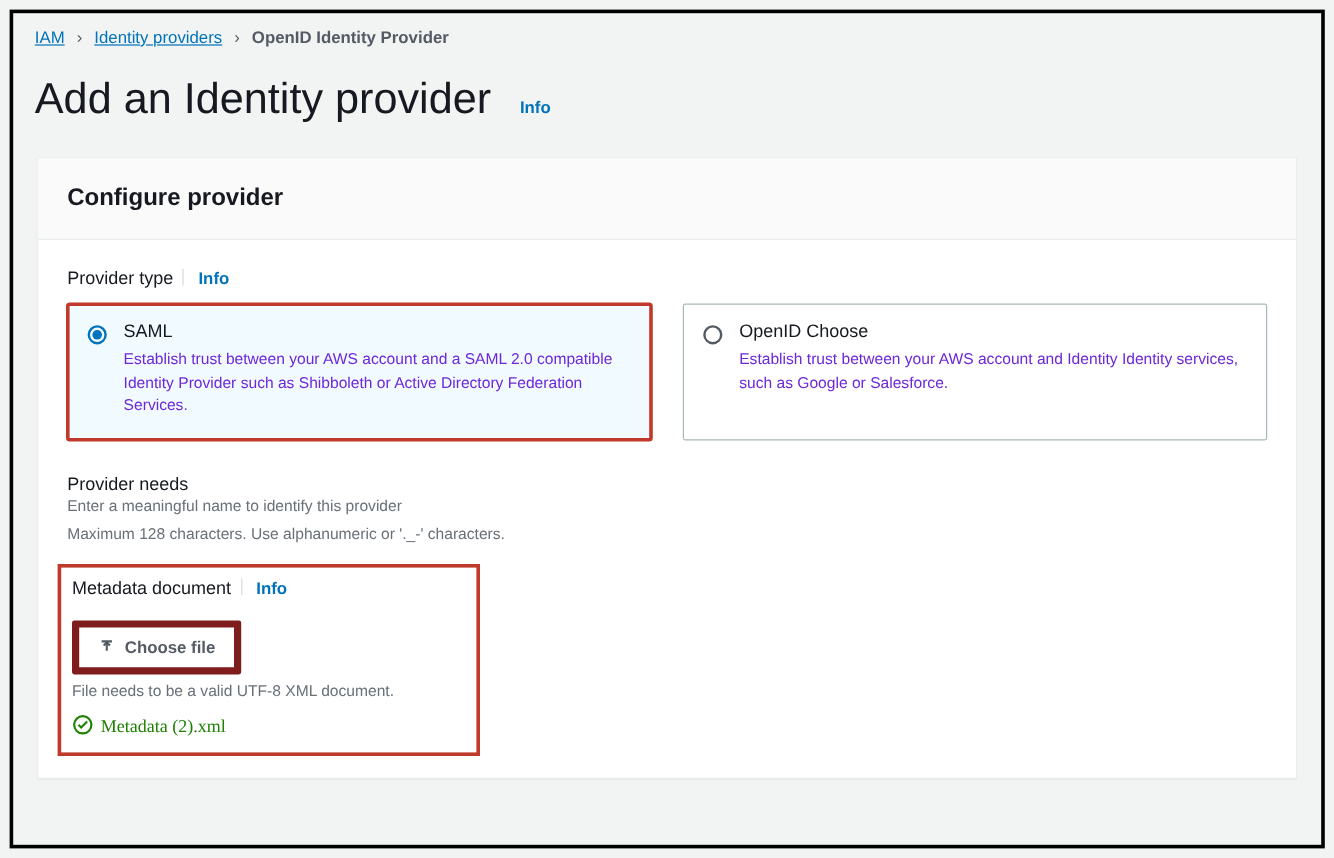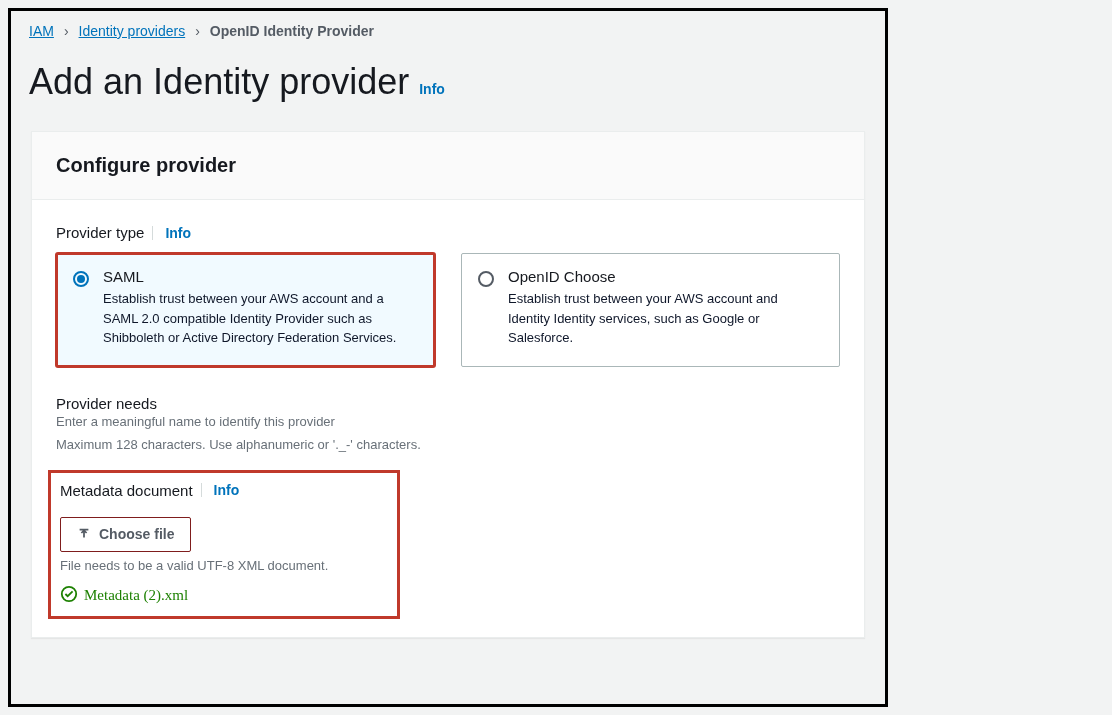--- a/index.html
+++ b/index.html
@@ -8,21 +8,21 @@
       padding: 0;
     }
     body {
       font-family: "Amazon Ember", "Helvetica Neue", Arial, sans-serif;
       background: #f2f3f3;
       padding: 8px;
     }
     .outer-frame {
       border: 3px solid #000;
       background: #f2f3f3;
-      width: 880px;
+      width: 1096px;
       height: 699px;
       overflow: hidden;
     }
     .content-wrap {
       padding: 12px 18px;
     }
     .breadcrumb {
       display: flex;
       align-items: center;
       gap: 10px;
@@ -38,21 +38,21 @@
       color: #545b64;
       font-size: 14px;
     }
     .breadcrumb .current {
       color: #545b64;
       font-weight: 600;
     }
     .page-heading {
       display: flex;
       align-items: baseline;
-      gap: 10px;
+      gap: 24px;
       margin-bottom: 28px;
       text-align: center;
     }
     .page-heading h1 {
       font-size: 36px;
       font-weight: 400;
       color: #16191f;
     }
     .info-link {
       color: #0073bb;
@@ -81,21 +81,20 @@
     .panel-header h2 {
       font-size: 20px;
       font-weight: 700;
       color: #16191f;
     }
     .panel-body {
       padding: 24px;
     }
     .field-header {
       display: flex;
-      align-items: center;
       gap: 6px;
       margin-bottom: 12px;
     }
     .field-header label {
       font-size: 15px;
       color: #16191f;
     }
     .radio-row {
       display: flex;
       gap: 26px;
@@ -140,21 +139,21 @@
       top: 2px;
       left: 2px;
     }
     .radio-content .radio-title {
       font-size: 15px;
       color: #16191f;
       margin-bottom: 4px;
     }
     .radio-content .radio-desc {
       font-size: 13px;
-      color: #0f172a;
+      color: #6d28d9;
       line-height: 1.5;
     }
     .sub-label {
       font-size: 15px;
       color: #16191f;
       margin-bottom: 2px;
     }
     .hint {
       font-size: 13px;
       color: #687078;
@@ -183,21 +182,21 @@
       top: -3px;
       width: 200px;
       height: 45px;
       border: 3px solid #c0392b;
       pointer-events: none;
     }
     .section-gap {
       margin-top: 26px;
     }
     .choose-file-btn {
-      border: 1px solid #7f1d1d;
+      border: 6px solid #7f1d1d;
       background: #fff;
       border-radius: 2px;
       padding: 8px 16px;
       font-size: 14px;
       font-weight: 600;
       color: #545b64;
       cursor: pointer;
       display: inline-flex;
       align-items: center;
       gap: 8px;

